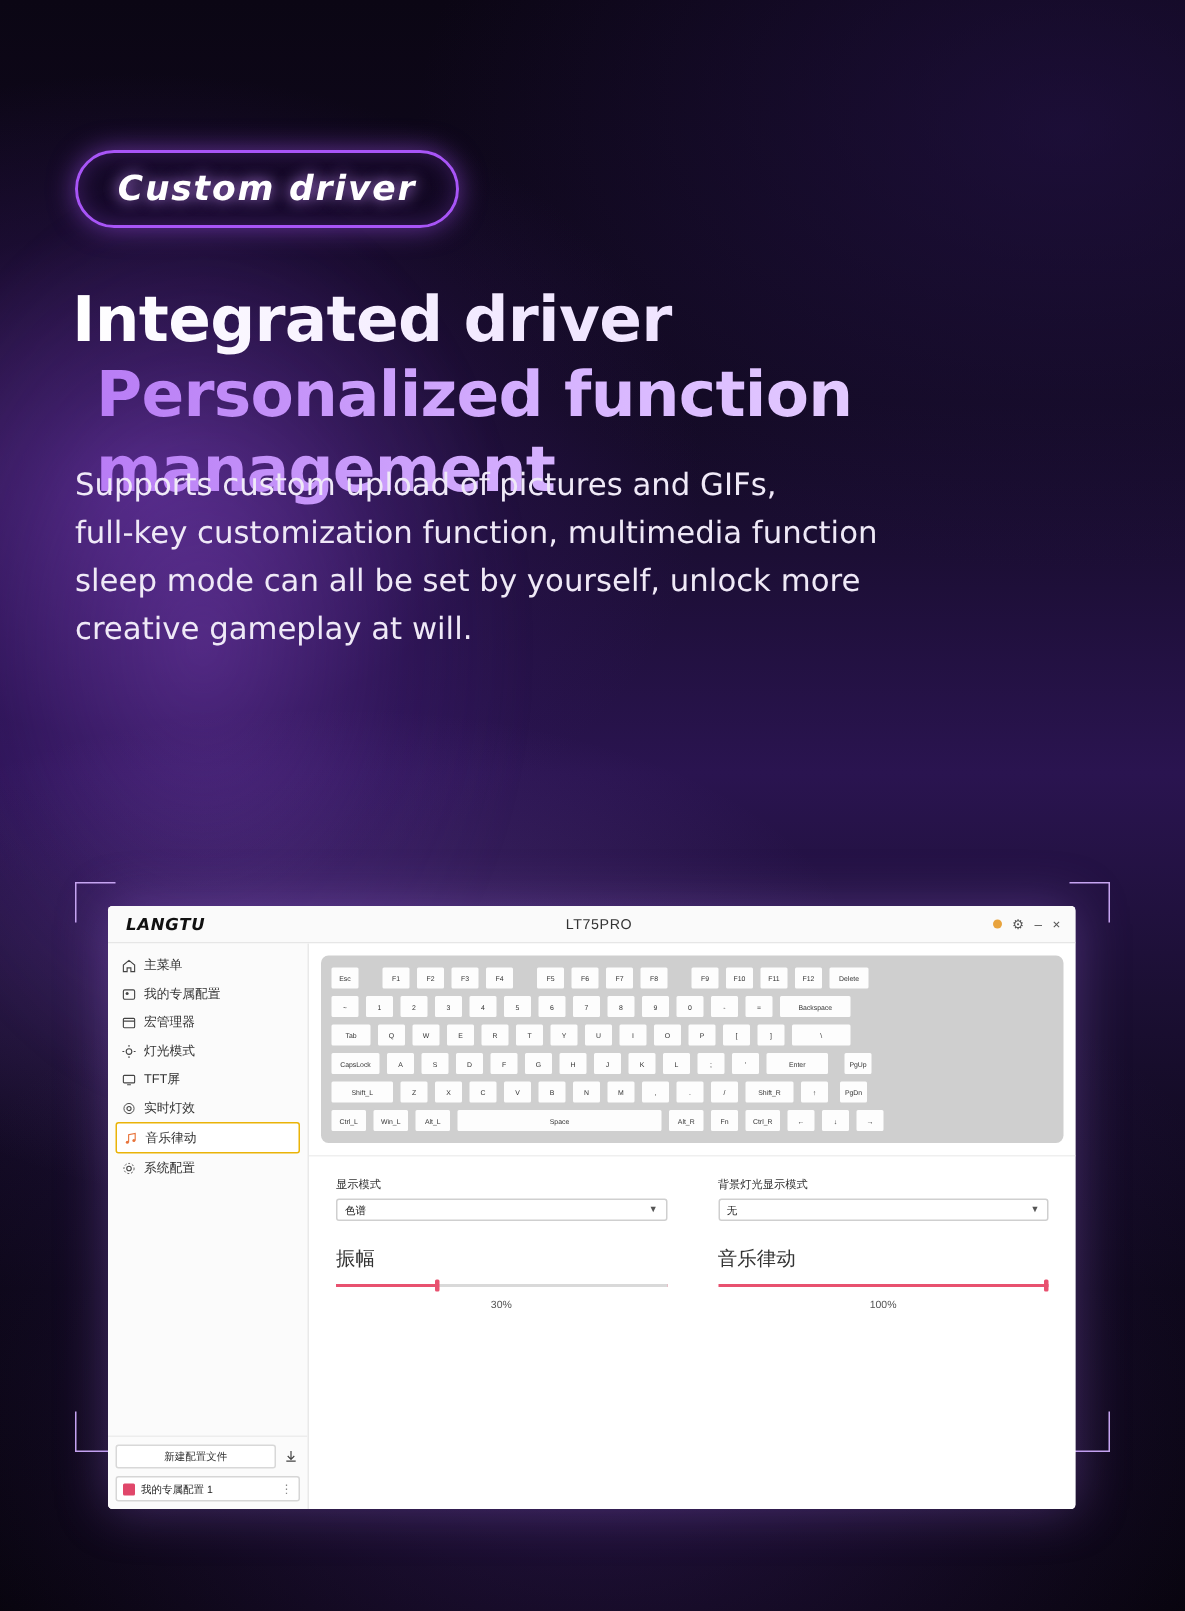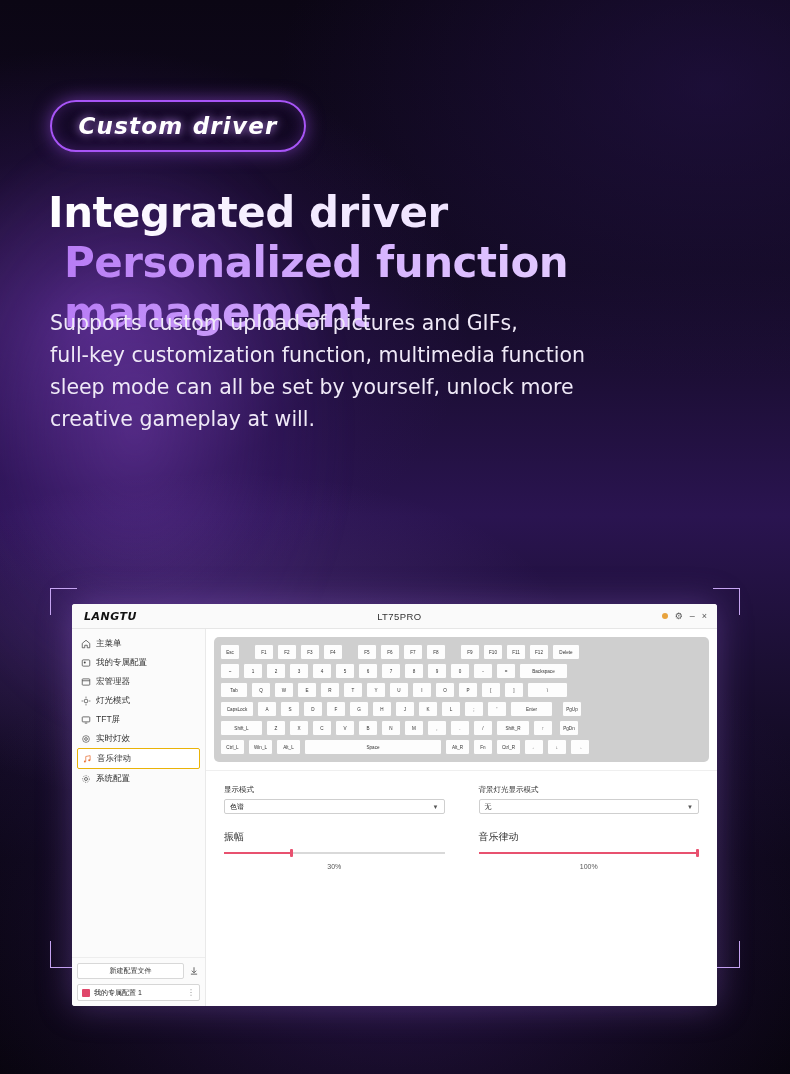--- a/index.html
+++ b/index.html
@@ -150,21 +150,21 @@
     flex:1;border-top:1px solid #efefef;margin-top:8px;
     display:flex;padding:14px 18px 0 18px;gap:34px;
   }
   .col{flex:1;}
   .lbl{font-size:7.5px;color:#333;margin-bottom:4px;}
   .select{
     height:13px;border:1px solid #cfcfcf;border-radius:2px;background:#fff;
     display:flex;align-items:center;padding:0 5px;font-size:7px;color:#222;
   }
   .select .caret{margin-left:auto;font-size:6px;color:#555;}
-  .lbl2{font-size:10px;color:#333;margin:16px 0 5px 0;}
+  .lbl2{font-size:13px;color:#333;margin:16px 0 5px 0;}
   .slider{position:relative;height:10px;}
   .track{position:absolute;left:0;right:0;top:3px;height:2px;background:#e8516f;}
   .track .rest{position:absolute;top:0;height:2px;background:#d9d9d9;}
   .knob{position:absolute;top:0;width:3px;height:8px;background:#e8516f;border-radius:1px;}
   .pct{text-align:center;font-size:7px;color:#555;margin-top:4px;}
 </style>
 </head>
 <body>
 
 <div class="page">

